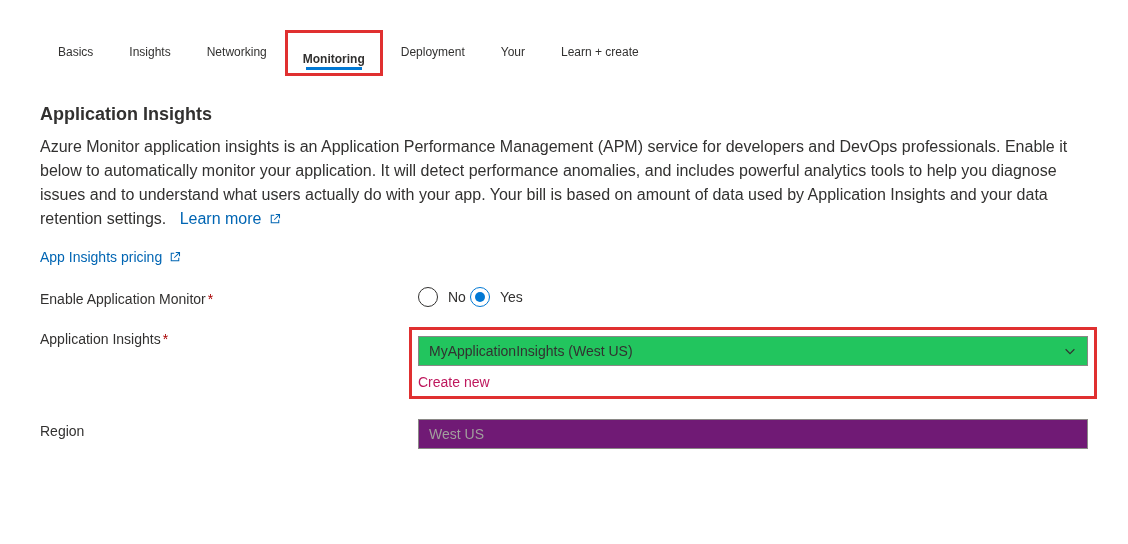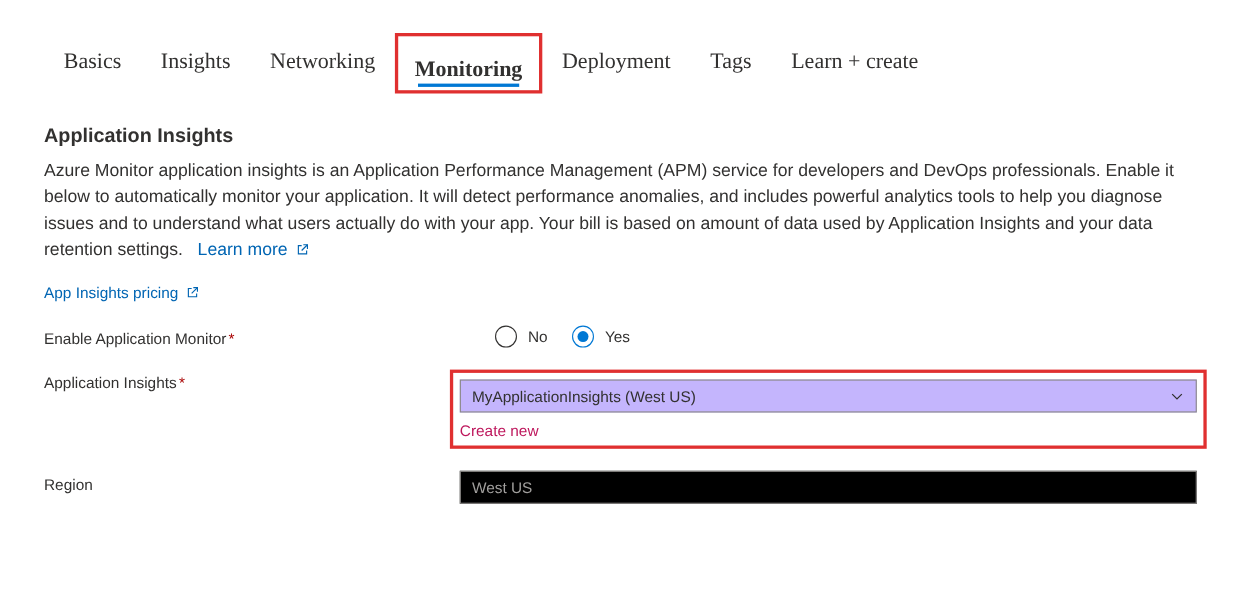--- a/index.html
+++ b/index.html
@@ -12,28 +12,27 @@
       width: 1128px;
     }
 
     
     .tabs {
       display: flex;
       gap: 0;
       margin-bottom: 28px;
     }
     .tab {
-      font-size: 20px;
+      font-size: 12px;
       padding: 8px 18px 10px 18px;
       cursor: pointer;
       color: #323130;
       border: none;
       background: none;
       position: relative;
-      font-family: Liberation Serif, serif;
     }
     .tab.active {
       font-weight: 600;
       color: #323130;
     }
     .tab.active::after {
       content: '';
       position: absolute;
       bottom: 3px;
       left: 18px;
@@ -95,22 +94,21 @@
     }
     .required-star {
       color: #a80000;
       margin-left: 2px;
     }
 
     
     .radio-group {
       display: flex;
       align-items: flex-end;
-      gap: 22px;
-      margin-left: 32px;
+      gap: 4px;
     }
     .radio-option {
       display: flex;
       align-items: center;
       gap: 10px;
       cursor: pointer;
     }
     .radio-circle {
       width: 20px;
       height: 20px;
@@ -130,32 +128,32 @@
       background: #0078d4;
       border-radius: 50%;
       display: none;
     }
     .radio-circle.checked .radio-dot { display: block; }
 
     
     .select-box {
       width: 100%;
       border: 1px solid #8a8886;
-      background: #c4b5fd;
+      background: #22c55e;
       height: 30px;
       display: flex;
       align-items: center;
       justify-content: space-between;
       padding: 0 10px;
       cursor: pointer;
       font-size: 14px;
       color: #323130;
     }
     .select-box.disabled {
-      background: #000000;
+      background: #701a75;
       color: #a19f9d;
       cursor: default;
     }
     .chevron {
       width: 14px;
       height: 14px;
       flex-shrink: 0;
     }
 
     .highlight-box {
@@ -179,21 +177,21 @@
   </style>
 </head>
 <body>
 
 <div class="tabs">
   <button class="tab">Basics</button>
   <button class="tab">Insights</button>
   <button class="tab">Networking</button>
   <button class="tab active highlighted">Monitoring</button>
   <button class="tab">Deployment</button>
-  <button class="tab">Tags</button>
+  <button class="tab">Your</button>
   <button class="tab">Learn + create</button>
 </div>
 
 <h2 class="section-heading">Application Insights</h2>
 
 <p class="description">
   <span>Azure Monitor application insights is an Application Performance Management (APM) service for developers and DevOps professionals. Enable it below to automatically monitor your application. It will detect performance anomalies, and includes powerful analytics tools to help you diagnose issues and to understand what users actually do with your app. Your bill is based on amount of data used by Application Insights and your data retention settings.</span>
   &nbsp;
   <a href="#">
     <span>Learn more</span>

